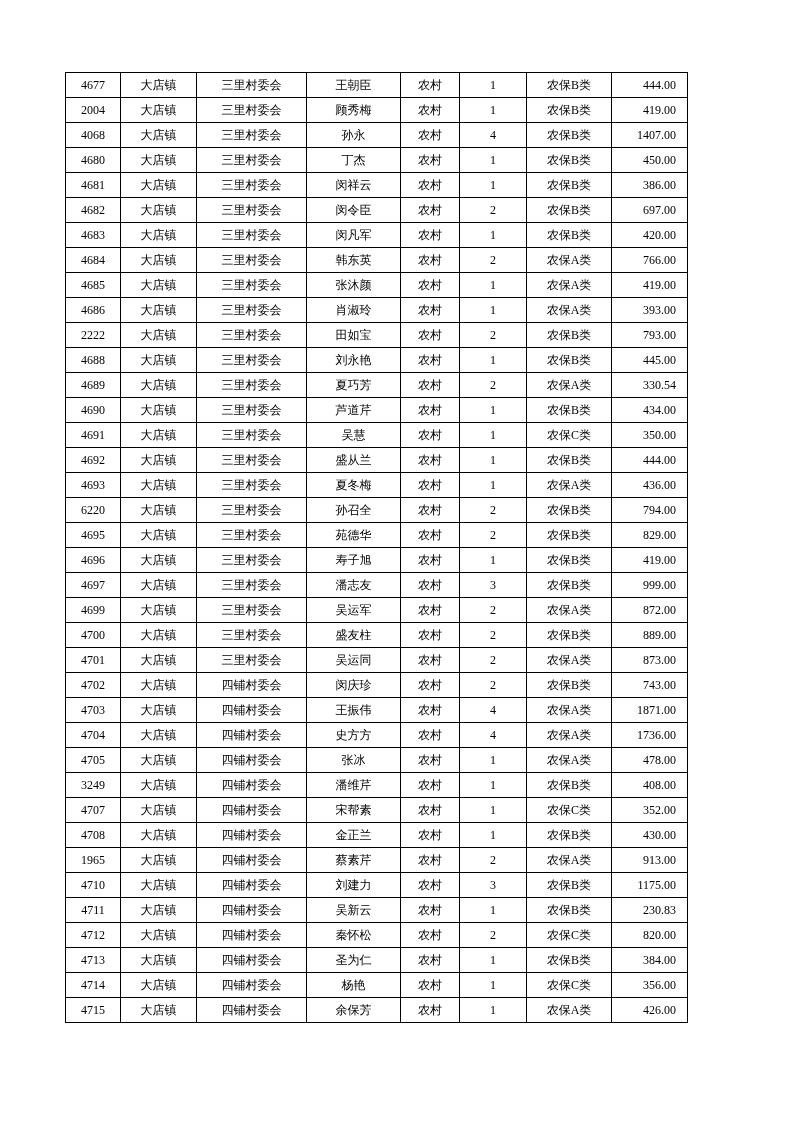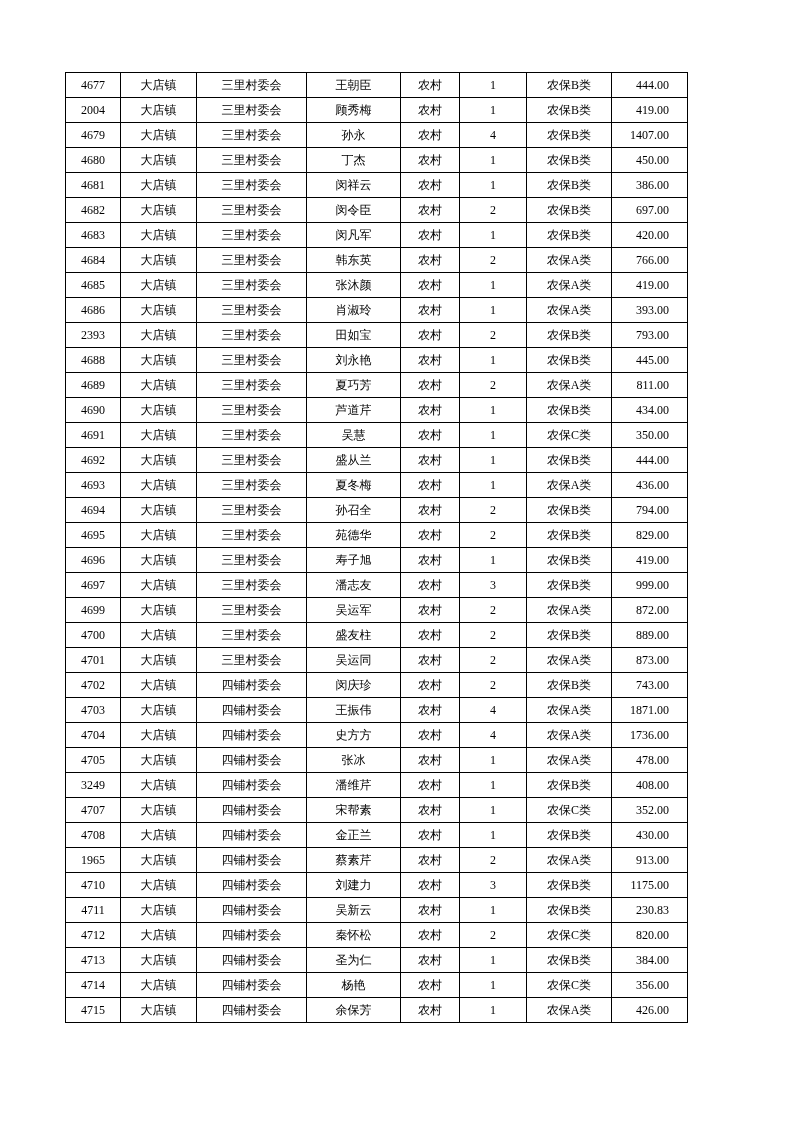--- a/index.html
+++ b/index.html
@@ -29,21 +29,21 @@
     border: 1px solid #000000;
     height: 24px;
     padding: 0 2px;
     text-align: center;
     vertical-align: middle;
     white-space: nowrap;
     overflow: hidden;
   }
   table.subsidy td.right {
     text-align: right;
-    padding-right: 18px;
+    padding-right: 11px;
   }
   col.c-id       { width: 55px; }
   col.c-town     { width: 76px; }
   col.c-village  { width: 110px; }
   col.c-name     { width: 94px; }
   col.c-type     { width: 59px; }
   col.c-count    { width: 67px; }
   col.c-category { width: 85px; }
   col.c-amount   { width: 76px; }
 </style>
@@ -77,21 +77,21 @@
           <td>2004</td>
           <td>大店镇</td>
           <td>三里村委会</td>
           <td>顾秀梅</td>
           <td>农村</td>
           <td>1</td>
           <td>农保B类</td>
           <td class="right">419.00</td>
         </tr>
         <tr>
-          <td>4679</td>
+          <td>4068</td>
           <td>大店镇</td>
           <td>三里村委会</td>
           <td>孙永</td>
           <td>农村</td>
           <td>4</td>
           <td>农保B类</td>
           <td class="right">1407.00</td>
         </tr>
         <tr>
           <td>4680</td>
@@ -157,21 +157,21 @@
           <td>4686</td>
           <td>大店镇</td>
           <td>三里村委会</td>
           <td>肖淑玲</td>
           <td>农村</td>
           <td>1</td>
           <td>农保A类</td>
           <td class="right">393.00</td>
         </tr>
         <tr>
-          <td>2393</td>
+          <td>2222</td>
           <td>大店镇</td>
           <td>三里村委会</td>
           <td>田如宝</td>
           <td>农村</td>
           <td>2</td>
           <td>农保B类</td>
           <td class="right">793.00</td>
         </tr>
         <tr>
           <td>4688</td>
@@ -184,21 +184,21 @@
           <td class="right">445.00</td>
         </tr>
         <tr>
           <td>4689</td>
           <td>大店镇</td>
           <td>三里村委会</td>
           <td>夏巧芳</td>
           <td>农村</td>
           <td>2</td>
           <td>农保A类</td>
-          <td class="right">811.00</td>
+          <td class="right">330.54</td>
         </tr>
         <tr>
           <td>4690</td>
           <td>大店镇</td>
           <td>三里村委会</td>
           <td>芦道芹</td>
           <td>农村</td>
           <td>1</td>
           <td>农保B类</td>
           <td class="right">434.00</td>
@@ -227,21 +227,21 @@
           <td>4693</td>
           <td>大店镇</td>
           <td>三里村委会</td>
           <td>夏冬梅</td>
           <td>农村</td>
           <td>1</td>
           <td>农保A类</td>
           <td class="right">436.00</td>
         </tr>
         <tr>
-          <td>4694</td>
+          <td>6220</td>
           <td>大店镇</td>
           <td>三里村委会</td>
           <td>孙召全</td>
           <td>农村</td>
           <td>2</td>
           <td>农保B类</td>
           <td class="right">794.00</td>
         </tr>
         <tr>
           <td>4695</td>

